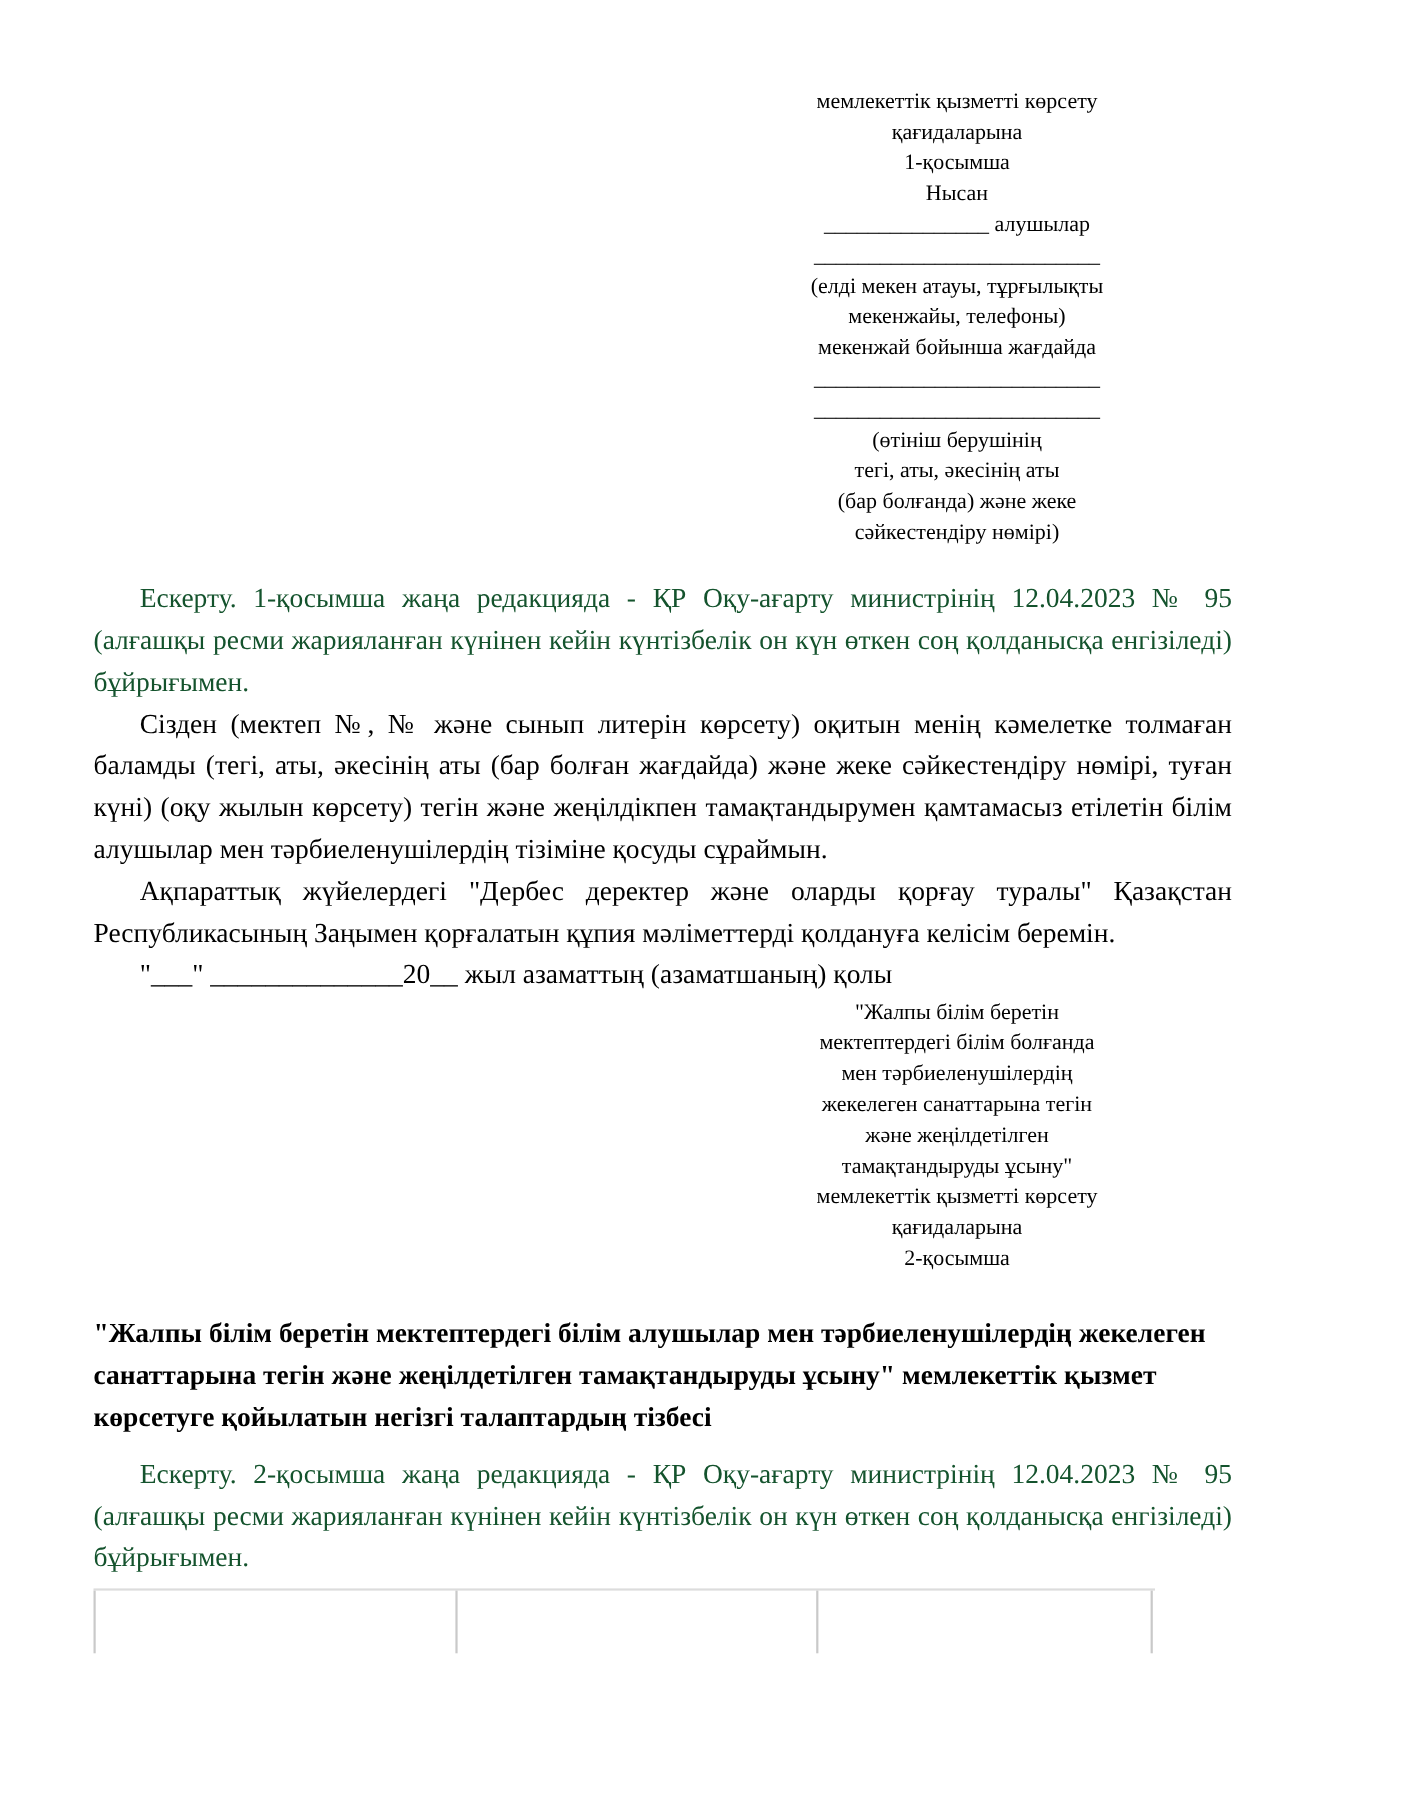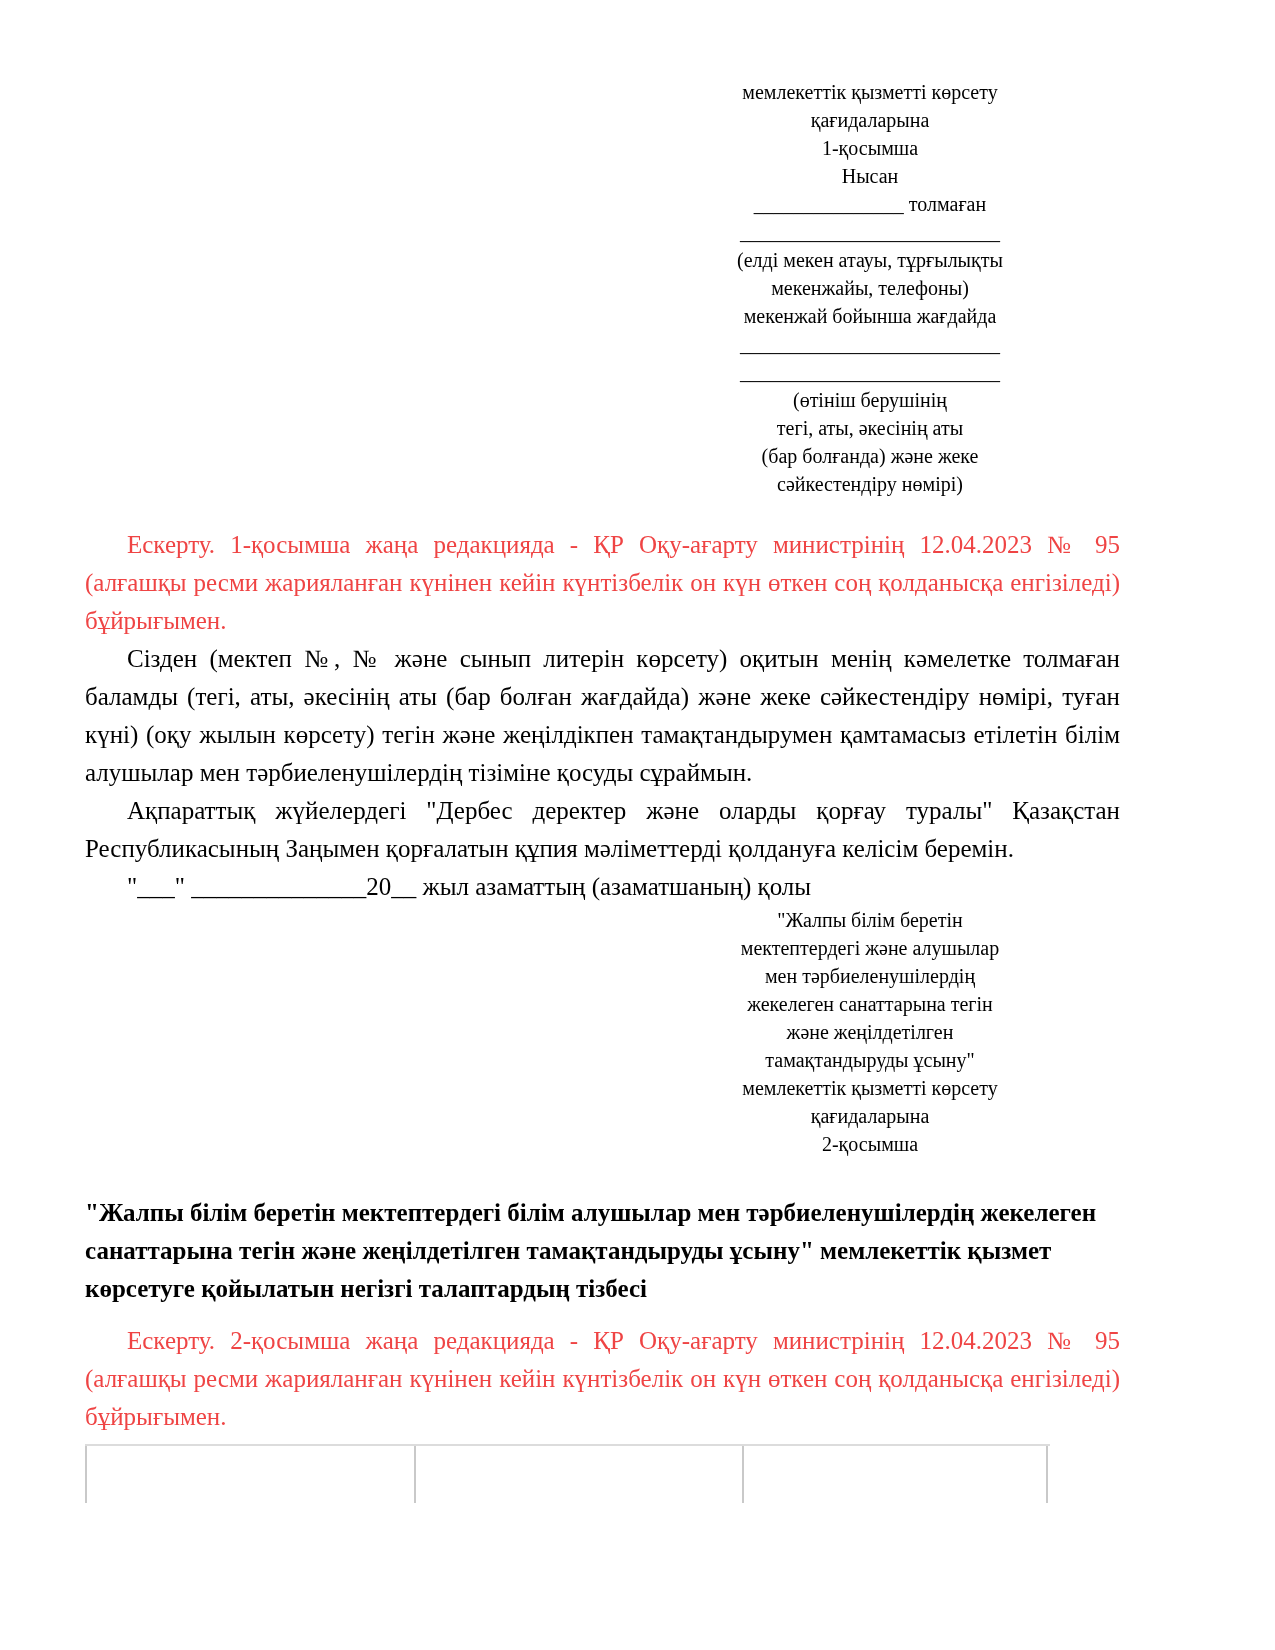--- a/index.html
+++ b/index.html
@@ -35,21 +35,21 @@
     font-size: 25px;
     font-weight: bold;
     line-height: 30px;
   }
   p.body, p.note {
     font-size: 25px;
     line-height: 38px;
     text-align: justify;
     text-indent: 42px;
   }
-  p.note { color: #ef4444; }
+  p.note { color: #14532d; }
   p.note-1 { margin-top: 28px; }
   p.sig {
     text-align: left;
     text-indent: 42px;
   }
   .appendix2-header { margin-top: 0; }
   .bold-title {
     margin-top: 36px;
     font-size: 25px;
     font-weight: bold;
@@ -77,21 +77,21 @@
 
 <div class="page">
   <div class="content">
 
     <div class="side-block appendix1-header">
 
     <div class="side-line">мемлекеттік қызметті көрсету</div>
         <div class="side-line">қағидаларына</div>
         <div class="side-line">1-қосымша</div>
         <div class="side-line">Нысан</div>
-        <div class="side-line">_______________ толмаған</div>
+        <div class="side-line">_______________ алушылар</div>
         <div class="side-line">__________________________</div>
         <div class="side-line">(елді мекен атауы, тұрғылықты</div>
         <div class="side-line">мекенжайы, телефоны)</div>
         <div class="side-line">мекенжай бойынша жағдайда</div>
         <div class="side-line">__________________________</div>
         <div class="side-line">__________________________</div>
         <div class="side-line">(өтініш берушінің</div>
         <div class="side-line">тегі, аты, әкесінің аты</div>
         <div class="side-line">(бар болғанда) және жеке</div>
         <div class="side-line">сәйкестендіру нөмірі)</div>
@@ -102,21 +102,21 @@
 
     <p class="body">Сізден (мектеп №, № және сынып литерін көрсету) оқитын менің кәмелетке толмаған баламды (тегі, аты, әкесінің аты (бар болған жағдайда) және жеке сәйкестендіру нөмірі, туған күні) (оқу жылын көрсету) тегін және жеңілдікпен тамақтандырумен қамтамасыз етілетін білім алушылар мен тәрбиеленушілердің тізіміне қосуды сұраймын.</p>
 
     <p class="body">Ақпараттық жүйелердегі "Дербес деректер және оларды қорғау туралы" Қазақстан Республикасының Заңымен қорғалатын құпия мәліметтерді қолдануға келісім беремін.</p>
 
     <p class="body sig">"___" ______________20__ жыл азаматтың (азаматшаның) қолы</p>
 
     <div class="side-block appendix2-header">
 
     <div class="side-line">"Жалпы білім беретін</div>
-        <div class="side-line">мектептердегі және алушылар</div>
+        <div class="side-line">мектептердегі білім болғанда</div>
         <div class="side-line">мен тәрбиеленушілердің</div>
         <div class="side-line">жекелеген санаттарына тегін</div>
         <div class="side-line">және жеңілдетілген</div>
         <div class="side-line">тамақтандыруды ұсыну"</div>
         <div class="side-line">мемлекеттік қызметті көрсету</div>
         <div class="side-line">қағидаларына</div>
         <div class="side-line">2-қосымша</div>
       </div>
 
     <h2 class="bold-title">"Жалпы білім беретін мектептердегі білім алушылар мен тәрбиеленушілердің жекелеген санаттарына тегін және жеңілдетілген тамақтандыруды ұсыну" мемлекеттік қызмет көрсетуге қойылатын негізгі талаптардың тізбесі</h2>

